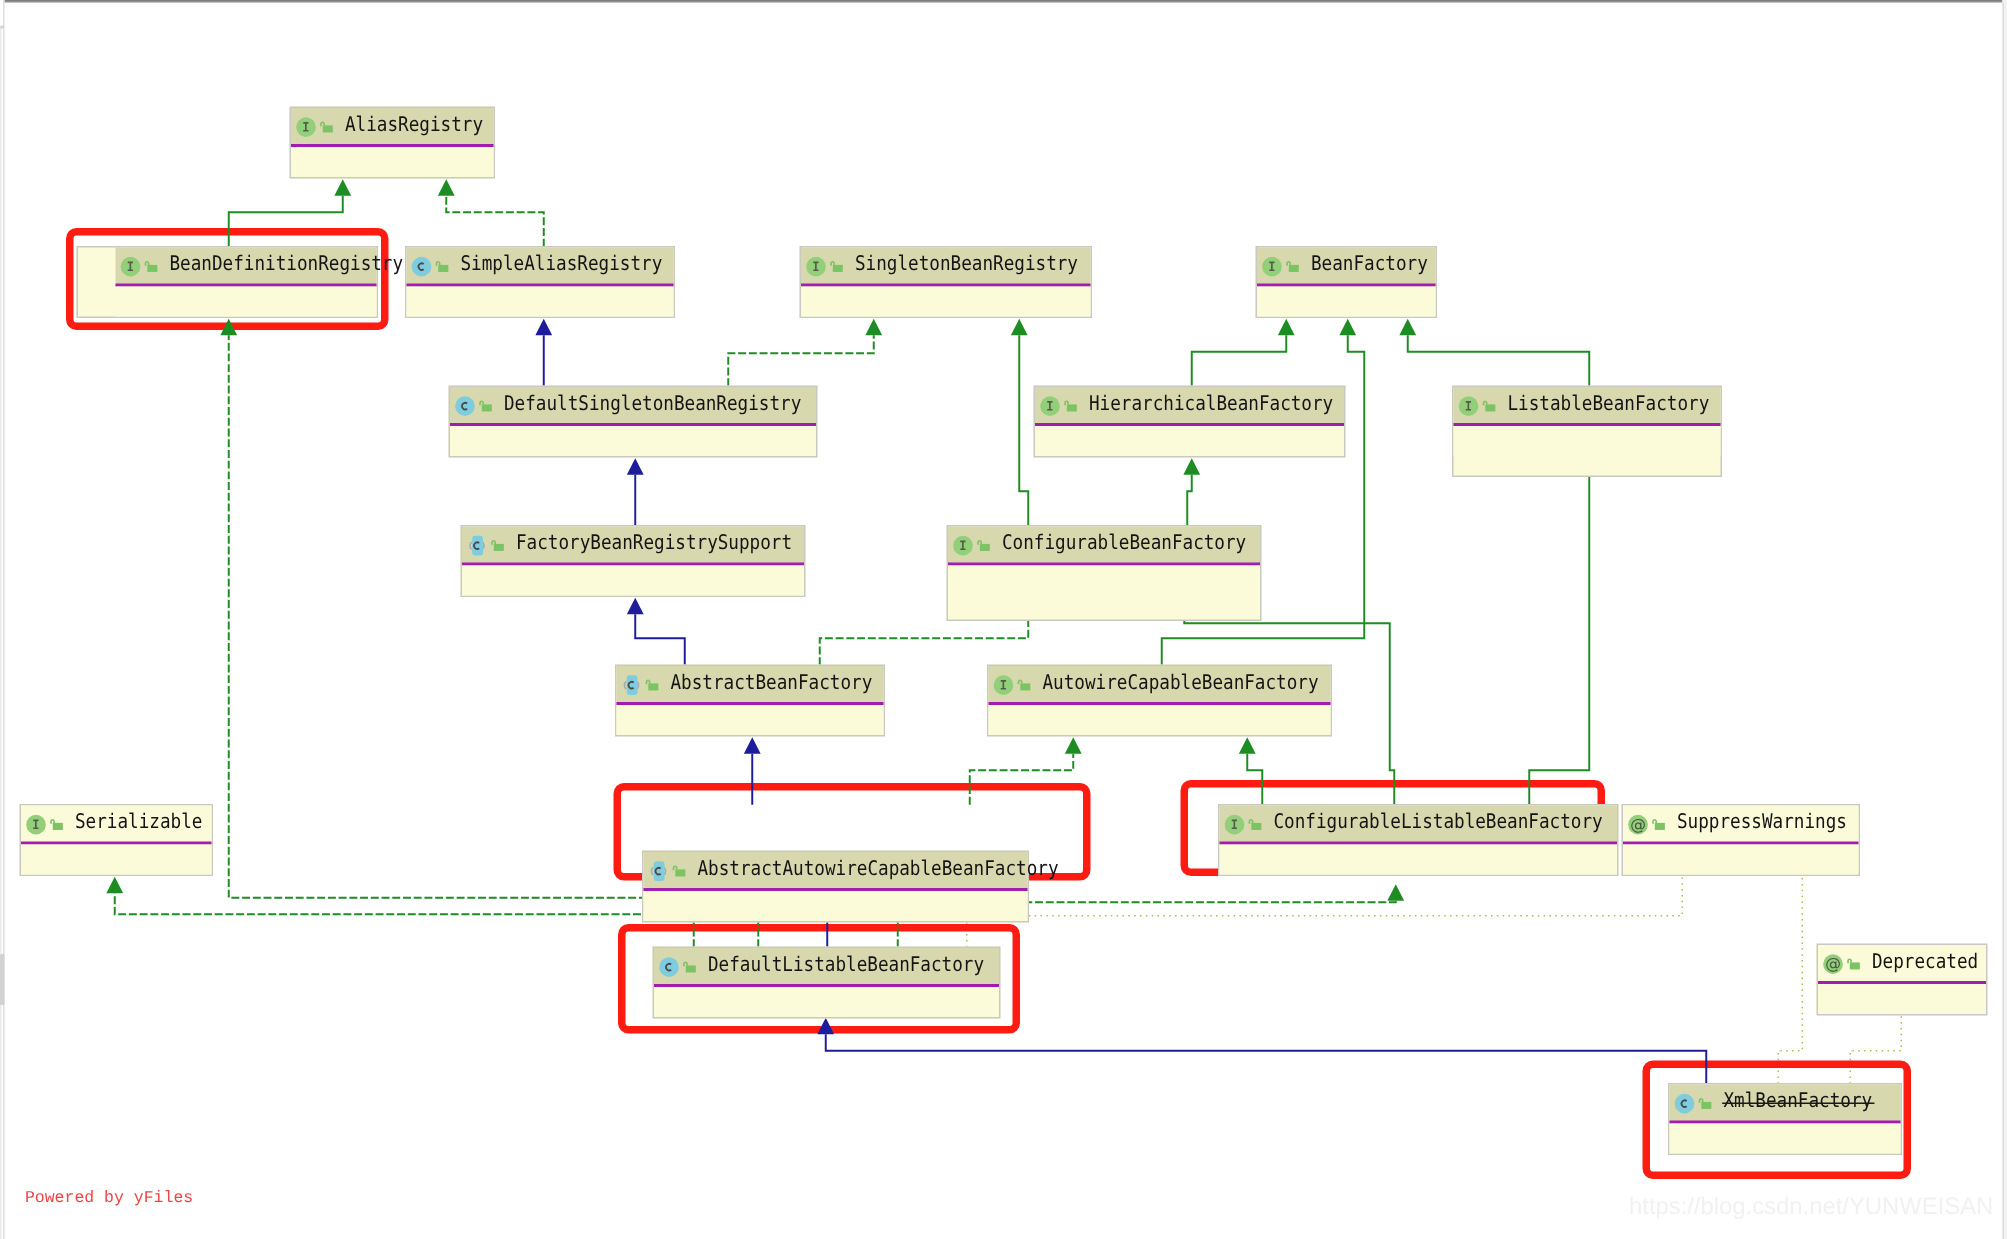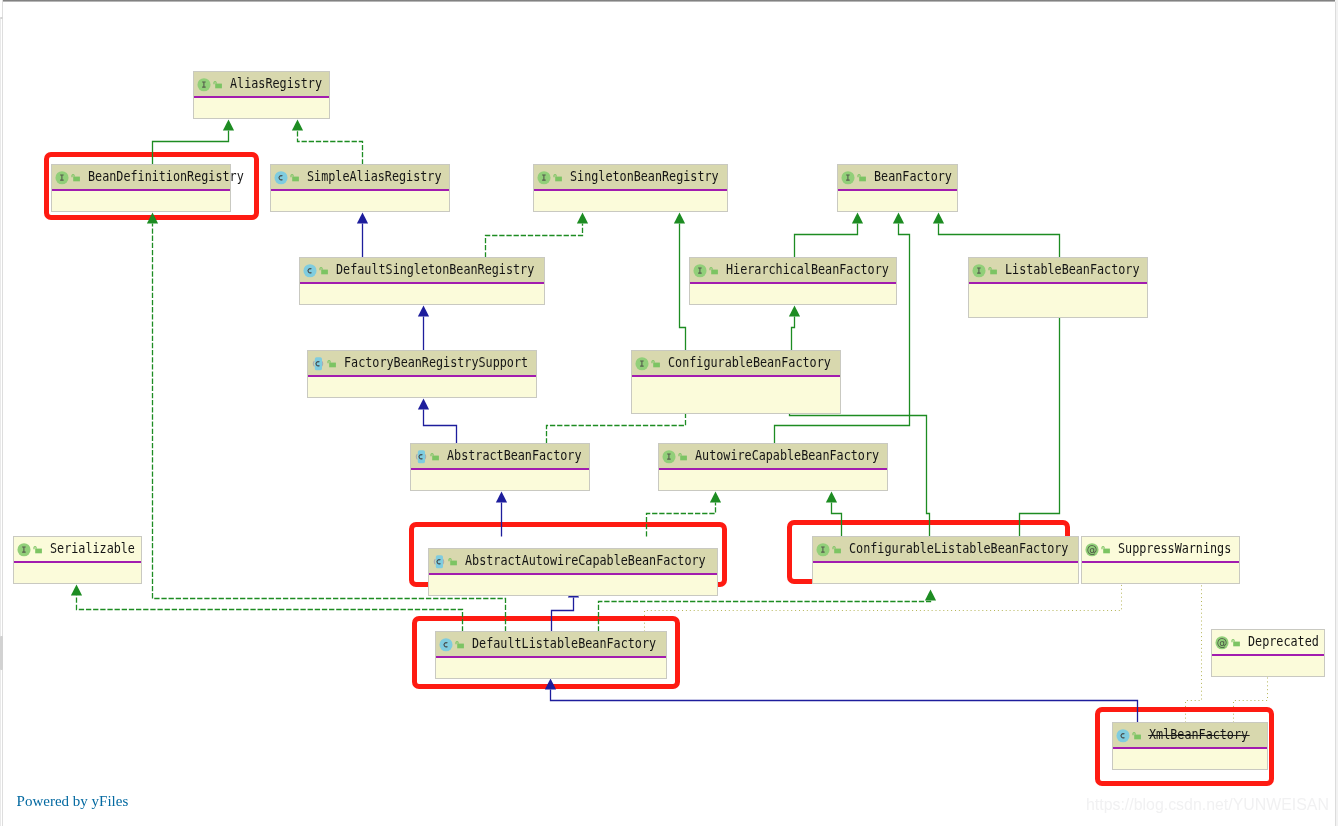--- a/index.html
+++ b/index.html
@@ -31,21 +31,21 @@
   .node .nm.dep{position:relative;}
   .node .nm.dep::after{content:"";position:absolute;left:-1.5px;right:-1.5px;
     top:calc(50% - 0.5px);height:1.2px;background:#1a1a1a;}
   .ico{width:14px;height:15px;flex:0 0 14px;display:block;}
   .lock{width:10px;height:15px;flex:0 0 10px;display:block;margin-left:2px;}
 
   .hl{position:absolute;box-sizing:border-box;border:5.4px solid #fe1b12;
       border-radius:7px;background:transparent;}
 
   .wm{position:absolute;white-space:nowrap;}
-  .wm-yfiles{font-family:Liberation Serif, serif;font-size:15px;color:#0369a1;}
+  .wm-yfiles{font-family:Liberation Mono, monospace;font-size:11px;color:#ef4444;}
   .wm-url{font-family:"Liberation Sans",sans-serif;font-size:15.9px;color:#f1f1f2;}
 </style>
 </head>
 <body>
 
 <div id="canvas">
   <div class="topbar"></div>
   <div class="rightgutter"></div>
   <div class="vline" style="left:1334.6px;top:2.4px;height:823.6px;background:#dcdcdc"></div>
   <div class="vline" style="left:2px;top:0px;height:826px;background:#dedede"></div>
@@ -174,21 +174,21 @@
           <svg class="lock" viewBox="0 0 10 15">
             <path d="M1.0 7.2 V5.55 a1.05 1.05 0 0 1 2.1 0 V6.7" fill="none" stroke="#7cc463" stroke-width="1.1"></path>
             <rect x="2.2" y="6.6" width="6.7" height="4.7" fill="#7cc463"></rect>
           </svg>
           <span class="nmwrap">
             <span class="nm">AliasRegistry</span>
           </span>
         </div>
         <div class="body"></div>
       </div>
-      <div class="node proj" style="left: 51px; top: 164px; width: 180px; height: 48px;">
+      <div class="node proj" style="left: 51px; top: 164px; width: 201px; height: 48px; padding-left: 25px;">
         <div class="hdr">
           <svg class="ico" viewBox="0 0 14 15">
             <circle cx="7" cy="7.75" r="6.55" fill="#91cf79"></circle>
             <path d="M5.15 4.4 h3.5 v1.05 H7.45 v4.15 h1.2 v1.05 H5.15 v-1.05 h1.2 V5.45 H5.15 z" fill="#555c4c"></path>
           </svg>
           <svg class="lock" viewBox="0 0 10 15">
             <path d="M1.0 7.2 V5.55 a1.05 1.05 0 0 1 2.1 0 V6.7" fill="none" stroke="#7cc463" stroke-width="1.1"></path>
             <rect x="2.2" y="6.6" width="6.7" height="4.7" fill="#7cc463"></rect>
           </svg>
           <span class="nmwrap">
@@ -370,21 +370,21 @@
           <svg class="lock" viewBox="0 0 10 15">
             <path d="M1.0 7.2 V5.55 a1.05 1.05 0 0 1 2.1 0 V6.7" fill="none" stroke="#7cc463" stroke-width="1.1"></path>
             <rect x="2.2" y="6.6" width="6.7" height="4.7" fill="#7cc463"></rect>
           </svg>
           <span class="nmwrap">
             <span class="nm">Serializable</span>
           </span>
         </div>
         <div class="body"></div>
       </div>
-      <div class="node proj" style="left: 428px; top: 548px; width: 290px; height: 48px;">
+      <div class="node proj" style="left: 428px; top: 567px; width: 258px; height: 48px;">
         <div class="hdr">
           <svg class="ico" viewBox="0 0 14 15">
             <path d="M3.4 5.2 A3.5 3.5 0 0 0 3.4 10.3" stroke="#a9abb0" stroke-width="1.1" fill="none"></path>
             <path d="M10.6 5.2 A3.5 3.5 0 0 1 10.6 10.3" stroke="#a9abb0" stroke-width="1.1" fill="none"></path>
             <rect x="3.8" y="1.2" width="7.2" height="13.1" rx="1.9" fill="#7fccdf"></rect>
             <path d="M8.85 5.55 a2.75 2.75 0 1 0 0 4.4 l-0.85 -1.0 a1.5 1.5 0 1 1 0 -2.4 z" fill="#454b4b"></path>
           </svg>
           <svg class="lock" viewBox="0 0 10 15">
             <path d="M1.0 7.2 V5.55 a1.05 1.05 0 0 1 2.1 0 V6.7" fill="none" stroke="#7cc463" stroke-width="1.1"></path>
             <rect x="2.2" y="6.6" width="6.7" height="4.7" fill="#7cc463"></rect>

